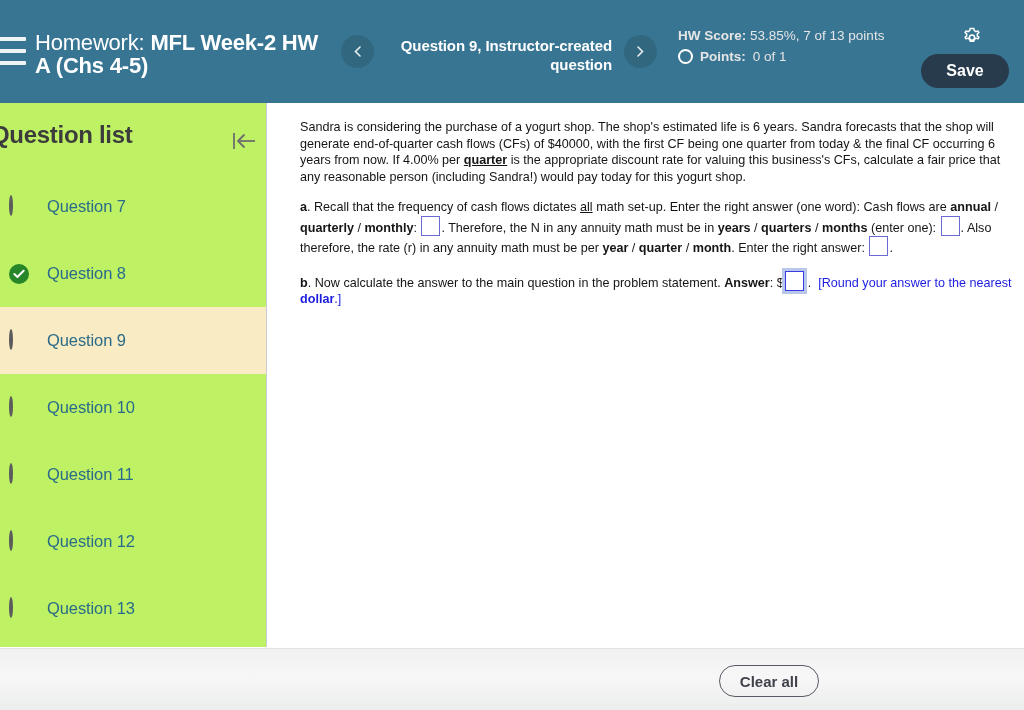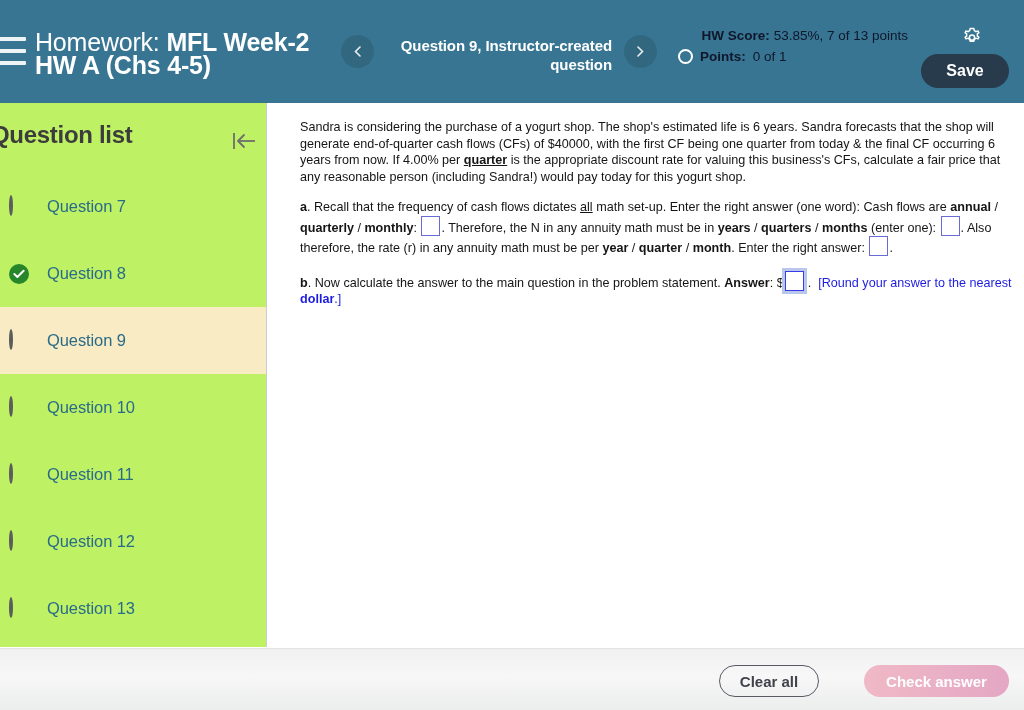--- a/index.html
+++ b/index.html
@@ -22,21 +22,21 @@
     width: 34px; height: 28px;
     display: flex; flex-direction: column; justify-content: space-between;
   }
   .hamburger span {
     display: block; height: 4px; background: #eef3f6; border-radius: 1px;
   }
   .hw-title {
     position: absolute; left: 35px; top: 31px;
     width: 290px;
     color: #ffffff;
-    font-size: 25px; line-height: 23px;
+    font-size: 22px; line-height: 23px;
     letter-spacing: -0.2px;
   }
   .hw-title .lbl { font-weight: 400; }
   .hw-title .val { font-weight: bold; }
 
   .nav-circle {
     position: absolute; top: 35px;
     width: 33px; height: 33px; border-radius: 50%;
     background: #31687f;
     color: #e9eef1;
@@ -51,21 +51,21 @@
     position: absolute; left: 384px; top: 36px;
     width: 228px; text-align: right;
     color: #ffffff; font-weight: bold;
     font-size: 15px; line-height: 19px;
     letter-spacing: -0.1px;
   }
 
   .score-block {
     position: absolute; left: 678px; top: 26px;
     width: 230px;
-    color: #0f172a; font-size: 13.5px; line-height: 19px; text-align: right;
+    color: #e5e5e5; font-size: 13.5px; line-height: 19px;
   }
   .score-block b { font-weight: bold; }
   .points-row {
     display: flex; align-items: center; gap: 7px; margin-top: 2px;
   }
   .points-circle {
     width: 15px; height: 15px; border-radius: 50%;
     border: 2px solid #ffffff; flex: none;
   }
 
@@ -296,14 +296,13 @@
   <p><span>Sandra is considering the purchase of a yogurt shop. The shop's estimated life is 6 years. Sandra forecasts that the shop will generate end-of-quarter cash flows (CFs) of $40000, with the first CF being one quarter from today &amp; the final CF occurring 6 years from now. If 4.00% per </span><b class="u">quarter</b><span> is the appropriate discount rate for valuing this business's CFs, calculate a fair price that any reasonable person (including Sandra!) would pay today for this yogurt shop.</span></p>
 
   <p><b>a</b><span>. Recall that the frequency of cash flows dictates </span><span class="u">all</span><span> math set-up. Enter the right answer (one word): Cash flows are </span><b>annual</b><span> / </span><b>quarterly</b><span> / </span><b>monthly</b><span>: </span><span class="ibox"></span><span>. Therefore, the N in any annuity math must be in </span><b>years</b><span> / </span><b>quarters</b><span> / </span><b>months</b><span> (enter one): </span><span class="ibox"></span><span>. Also therefore, the rate (r) in any annuity math must be per </span><b>year</b><span> / </span><b>quarter</b><span> / </span><b>month</b><span>. Enter the right answer: </span><span class="ibox"></span><span>.</span></p>
 
   <p class="para-b"><b>b</b><span>. Now calculate the answer to the main question in the problem statement. </span><b>Answer</b><span>: $</span><span class="ibox focused"></span><span>.</span>&nbsp; <span class="blue">[Round your answer to the nearest </span><b class="blue">dollar</b><span class="blue">.]</span></p>
 
 </div>
 
 <div class="footer">
   <button class="clear-btn">Clear all</button>
-  <button class="check-btn">Check answer</button>
 </div>
 
 </body></html>

